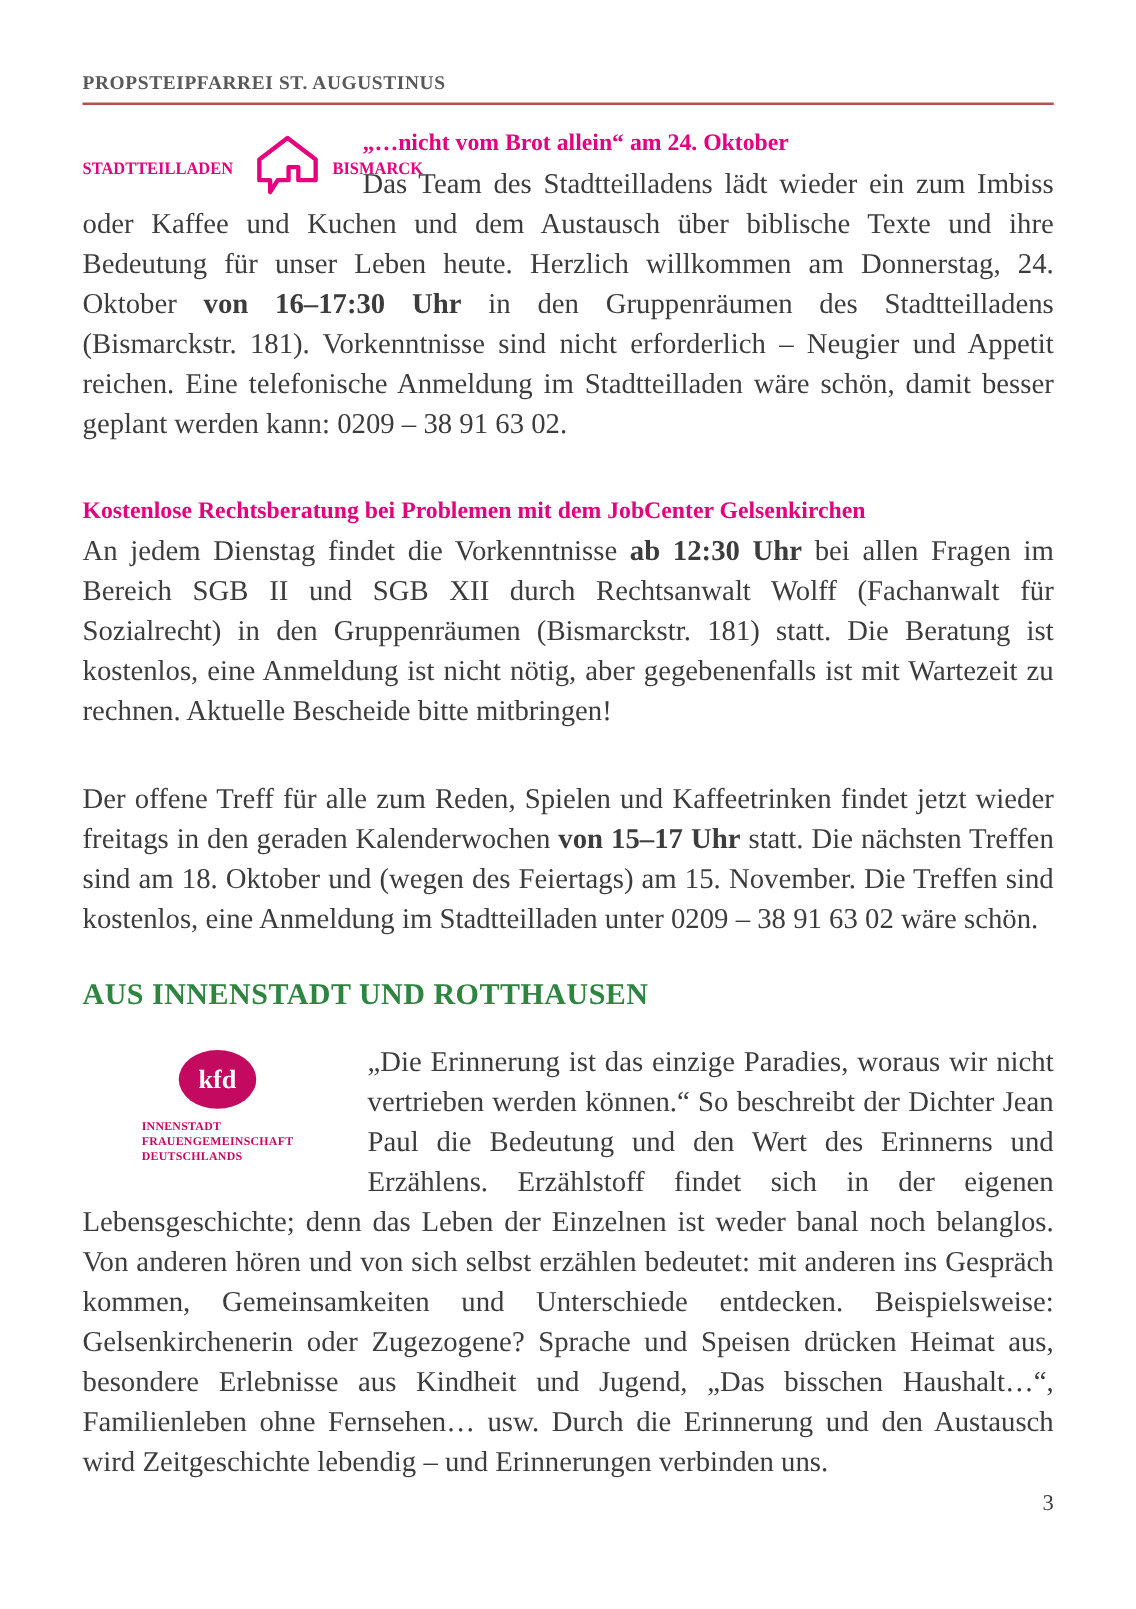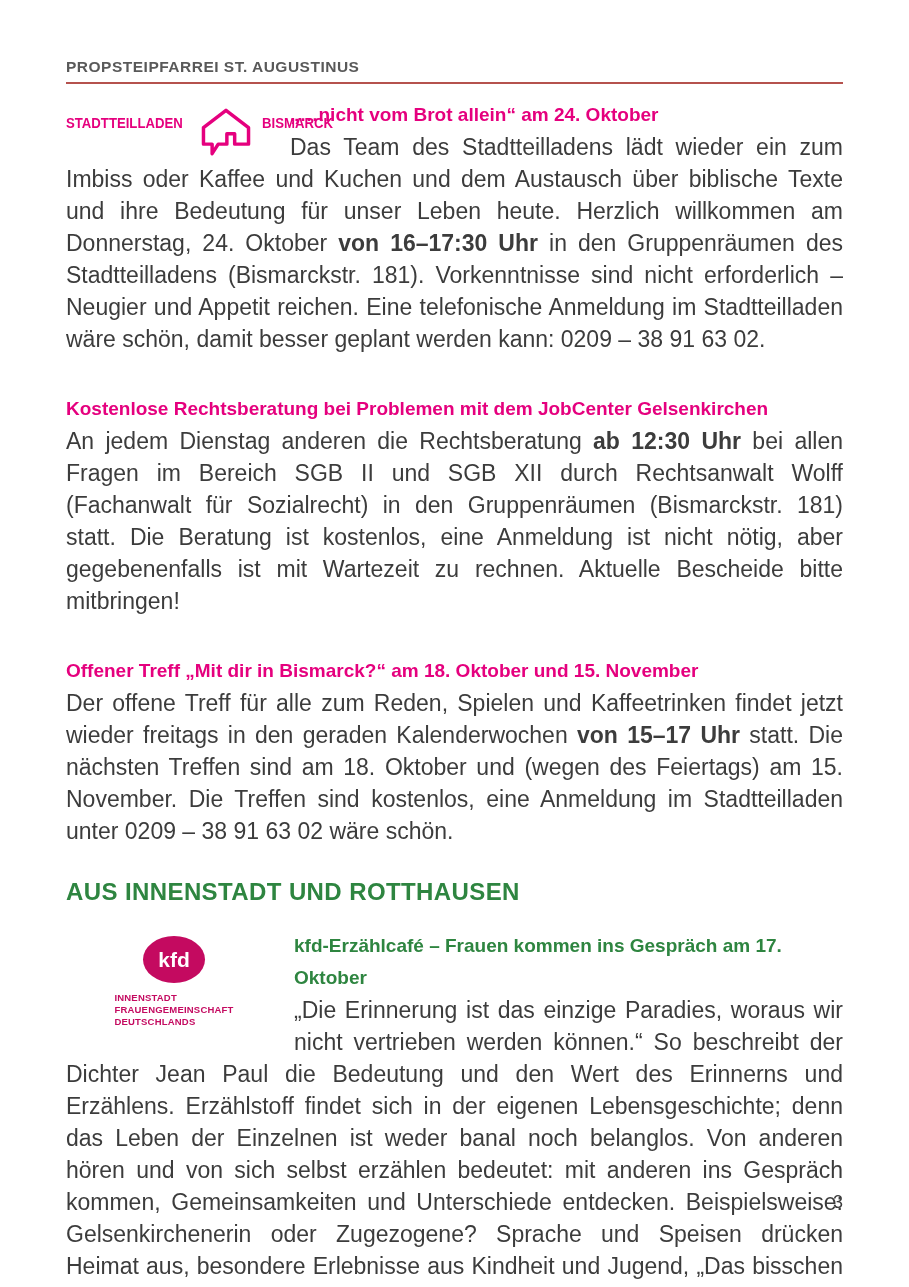--- a/index.html
+++ b/index.html
@@ -1,19 +1,19 @@
 <!DOCTYPE html>
 <html lang="de" style="--magenta: #e5007e; --kfd_pink: #c40a60; --green: #2e8540; --rule_red: #b5524e; --header_gray: #595959; --body: #3c3c3c;"><head>
 <meta charset="utf-8">
 <style>
   html,body{margin:0;padding:0;background:#e8e8e8;}
   .page{
     width:909px;height:1287px;box-sizing:border-box;position:relative;
     margin:0 auto;background:#ffffff;padding:58px 66px 0 66px;
-    font-family:Liberation Sans, sans-serif;color:var(--body,#3c3c3c);
+    font-family:Liberation Serif, serif;color:var(--body,#3c3c3c);
     overflow:hidden;
   }
   .doc-header{
     font-size:15.5px;font-weight:bold;letter-spacing:.5px;
     color:var(--header_gray,#595959);
     padding-bottom:6px;border-bottom:2px solid var(--rule_red,#b5524e);
   }
   .sec{margin-top:38px;}
   .sec.first{margin-top:15px;}
   h3{
@@ -24,21 +24,21 @@
   .sec p{
     font-size:23px;line-height:32px;margin:0;text-align:justify;
   }
   h2.innenstadt{
     font-size:24px;line-height:30px;margin:30px 0 23px 0;letter-spacing:.4px;
     color:var(--green,#2e8540);font-weight:bold;
   }
   
   .stl-logo{
     float:left;width:208px;margin:16px 16px 4px 0;
-    display:flex;align-items:flex-start;gap:10px;
+    display:flex;align-items:center;gap:10px;
     color:var(--magenta,#e5007e);
   }
   .stl-word{
     font-weight:bold;font-size:14px;letter-spacing:0;white-space:nowrap;
     transform:scaleX(.94);transform-origin:left center;
   }
   .stl-word.right{transform-origin:left center;}
   .stl-house{flex:0 0 auto;margin-top:-8px;}
   
   .kfd-logo{
@@ -76,37 +76,35 @@
         <path d="M30 3 L56 23 L56 42 L40 42 L40 30 L31 30 L31 42 L21 42 L14 53 L14 42 L4 42 L4 23 Z" fill="none" stroke="#e5007e" stroke-width="4" stroke-linejoin="round"></path>
       </svg>
       <span class="stl-word right">BISMARCK</span>
     </div>
     <h3>„…nicht vom Brot allein“ am 24. Oktober</h3>
     <p><span>Das Team des Stadtteilladens lädt wieder ein zum Imbiss oder Kaffee und Kuchen und dem Austausch über biblische Texte und ihre Bedeutung für unser Leben heute. Herzlich willkommen am Donnerstag, 24. Oktober </span><b>von 16–17:30 Uhr</b><span> in den Gruppenräumen des Stadtteilladens (Bismarckstr. 181). Vorkenntnisse sind nicht erforderlich – Neugier und Appetit reichen. Eine telefonische Anmeldung im Stadtteilladen wäre schön, damit besser geplant werden kann: 0209 – 38 91 63 02.</span></p>
   </section>
 
   <section class="sec">
     <h3>Kostenlose Rechtsberatung bei Problemen mit dem JobCenter Gelsenkirchen</h3>
-    <p><span>An jedem Dienstag anderen die Rechtsberatung </span><b>ab 12:30 Uhr</b><span> bei allen Fragen im Bereich SGB II und SGB XII durch Rechtsanwalt Wolff (Fachanwalt für Sozialrecht) in den Gruppenräumen (Bismarckstr. 181) statt. Die Beratung ist kostenlos, eine Anmeldung ist nicht nötig, aber gegebenenfalls ist mit Wartezeit zu rechnen. Aktuelle Bescheide bitte mitbringen!</span></p>
+    <p><span>An jedem Dienstag findet die Vorkenntnisse </span><b>ab 12:30 Uhr</b><span> bei allen Fragen im Bereich SGB II und SGB XII durch Rechtsanwalt Wolff (Fachanwalt für Sozialrecht) in den Gruppenräumen (Bismarckstr. 181) statt. Die Beratung ist kostenlos, eine Anmeldung ist nicht nötig, aber gegebenenfalls ist mit Wartezeit zu rechnen. Aktuelle Bescheide bitte mitbringen!</span></p>
   </section>
 
   <section class="sec">
-    <h3>Offener Treff „Mit dir in Bismarck?“ am 18. Oktober und 15. November</h3>
     <p><span>Der offene Treff für alle zum Reden, Spielen und Kaffeetrinken findet jetzt wieder freitags in den geraden Kalenderwochen </span><b>von 15–17 Uhr</b><span> statt. Die nächsten Treffen sind am 18. Oktober und (wegen des Feiertags) am 15. November. Die Treffen sind kostenlos, eine Anmeldung im Stadtteilladen unter 0209 – 38 91 63 02 wäre schön.</span></p>
   </section>
 
   <h2 class="innenstadt">AUS INNENSTADT UND ROTTHAUSEN</h2>
 
   <section class="sec first">
     <div class="kfd-logo">
       <span class="kfd-ellipse">kfd</span>
       <span class="kfd-lines">
         <span>INNENSTADT</span><br>
         <span>FRAUENGEMEINSCHAFT</span><br>
         <span>DEUTSCHLANDS</span>
       </span>
     </div>
-    <h3 class="green">kfd-Erzählcafé – Frauen kommen ins Gespräch am 17. Oktober</h3>
     <p>„Die Erinnerung ist das einzige Paradies, woraus wir nicht vertrieben werden können.“ So beschreibt der Dichter Jean Paul die Bedeutung und den Wert des Erinnerns und Erzählens. Erzählstoff findet sich in der eigenen Lebensgeschichte; denn das Leben der Einzelnen ist weder banal noch belanglos. Von anderen hören und von sich selbst erzählen bedeutet: mit anderen ins Gespräch kommen, Gemeinsamkeiten und Unterschiede entdecken. Beispielsweise: Gelsenkirchenerin oder Zugezogene? Sprache und Speisen drücken Heimat aus, besondere Erlebnisse aus Kindheit und Jugend, „Das bisschen Haushalt…“, Familienleben ohne Fernsehen… usw. Durch die Erinnerung und den Austausch wird Zeitgeschichte lebendig – und Erinnerungen verbinden uns.</p>
   </section>
 
   <div class="page-num">3</div>
 </div>
 
 </body></html>

